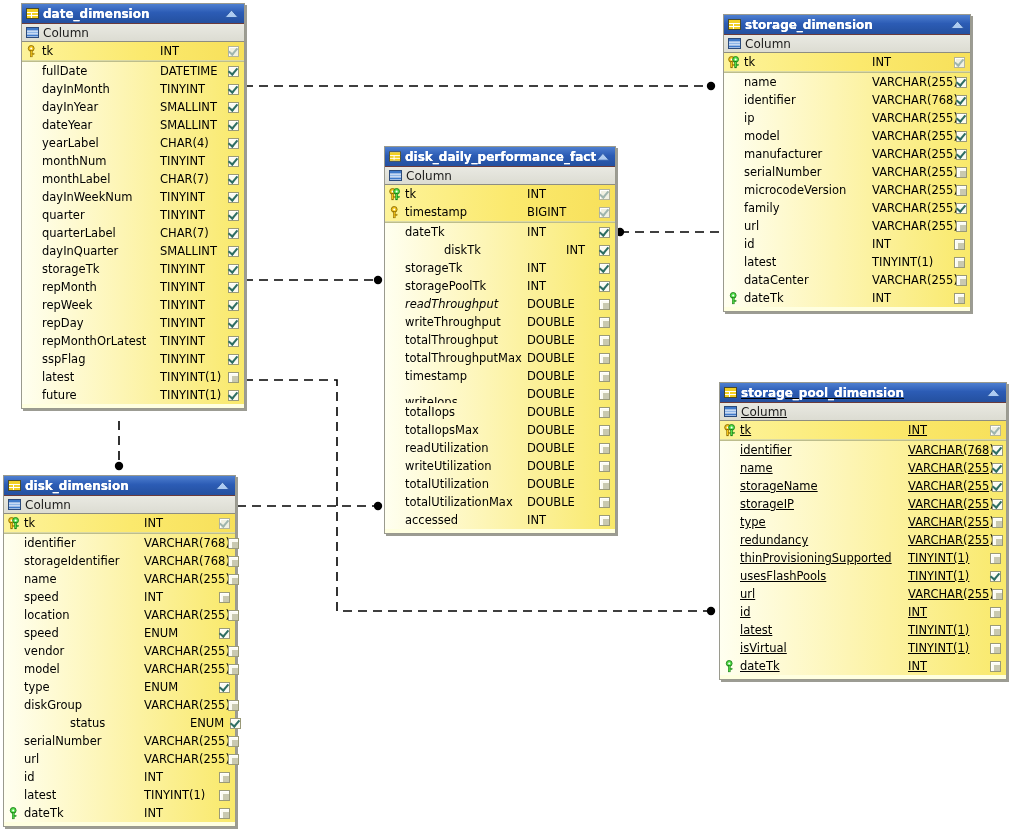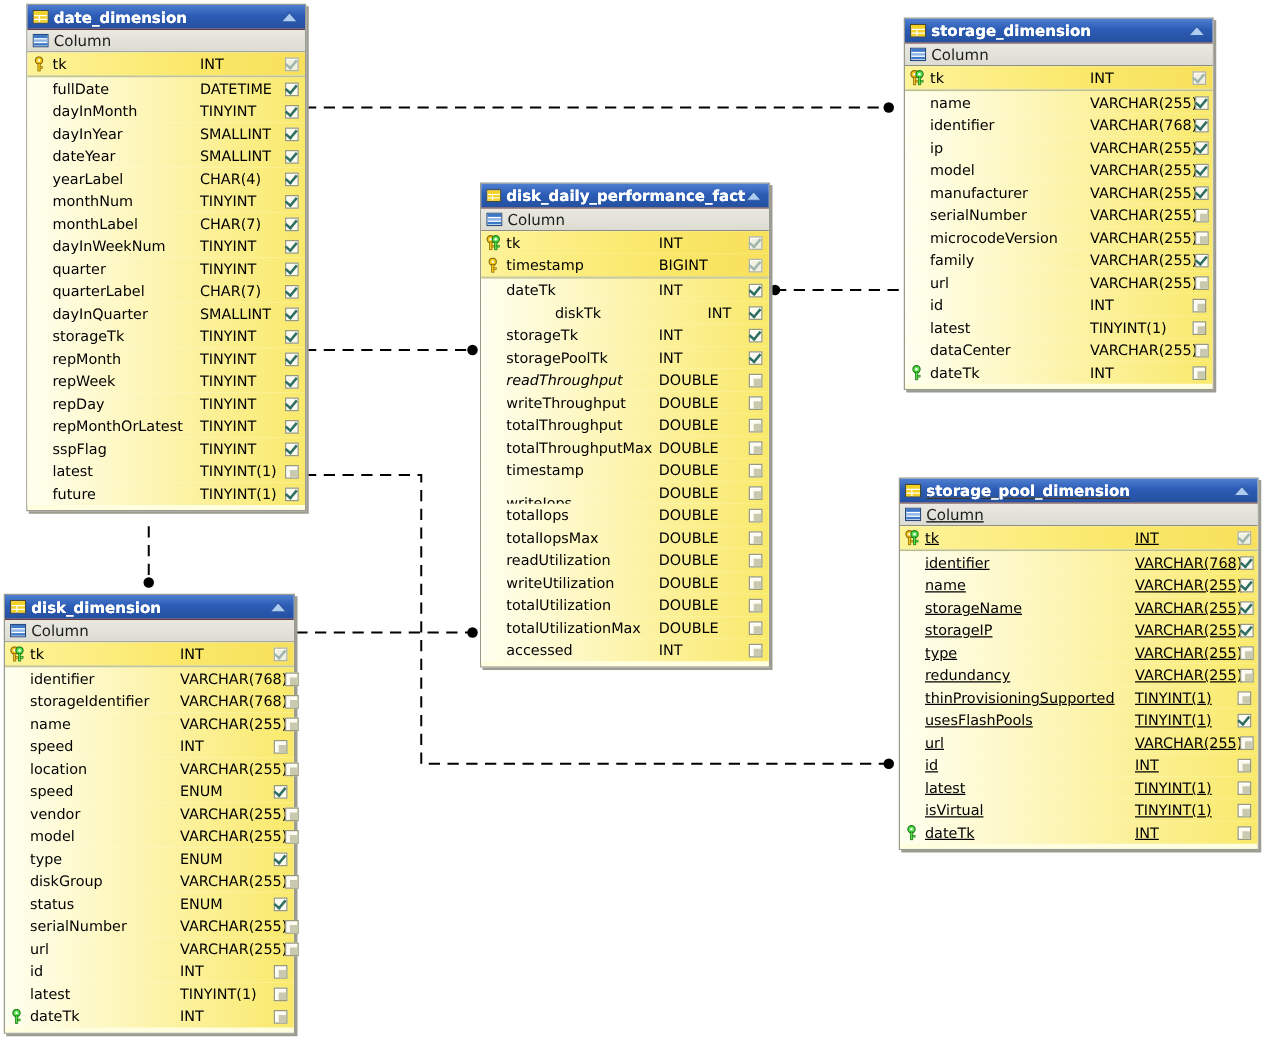--- a/index.html
+++ b/index.html
@@ -1005,21 +1005,21 @@
         <div class="row fld">
           <div class="keycell"></div>
           <div class="cname" style="width: 120px; flex: 0 0 120px;">diskGroup</div>
           <div class="ctype" style="width: 78px; flex: 1 1 auto;">VARCHAR(255)</div>
           <div class="cbcell">
             <span class="cb off"></span>
           </div>
         </div>
         <div class="row fld">
           <div class="keycell"></div>
-          <div class="cname" style="width: 120px; flex: 0 0 120px;">status</div>
+          <div class="cname" style="width: 120px; flex: 0 0 120px; margin-left: 46px;">status</div>
           <div class="ctype" style="width: 78px; flex: 1 1 auto;">ENUM</div>
           <div class="cbcell">
             <span class="cb on"></span>
           </div>
         </div>
         <div class="row fld">
           <div class="keycell"></div>
           <div class="cname" style="width: 120px; flex: 0 0 120px;">serialNumber</div>
           <div class="ctype" style="width: 78px; flex: 1 1 auto;">VARCHAR(255)</div>
           <div class="cbcell">

